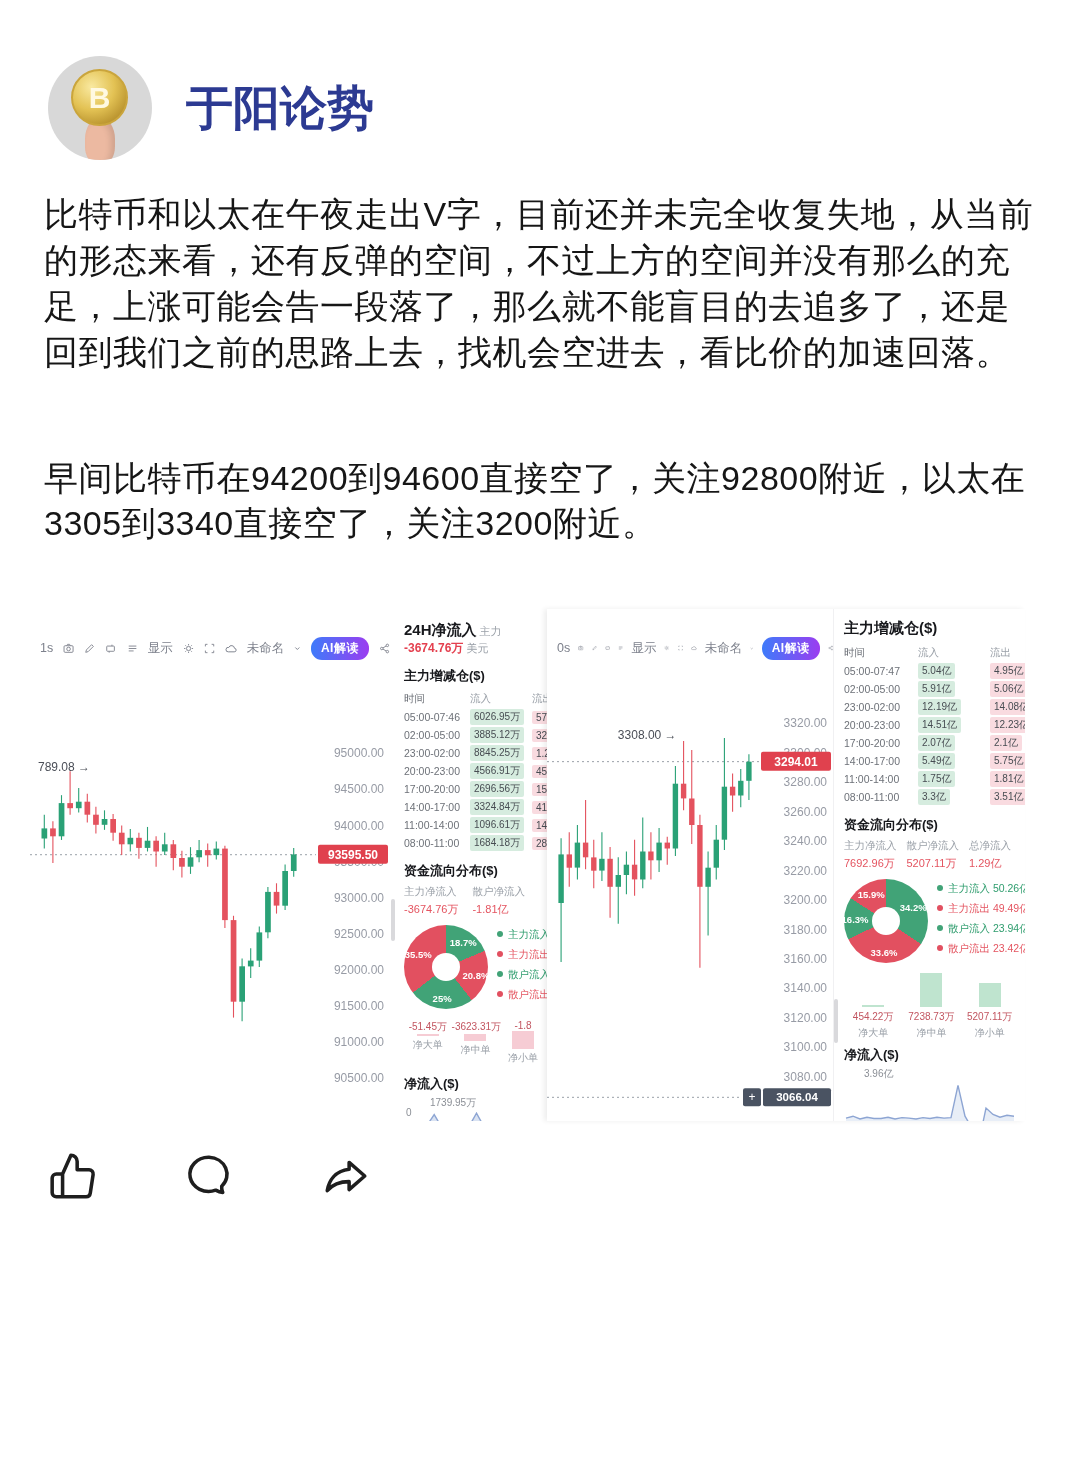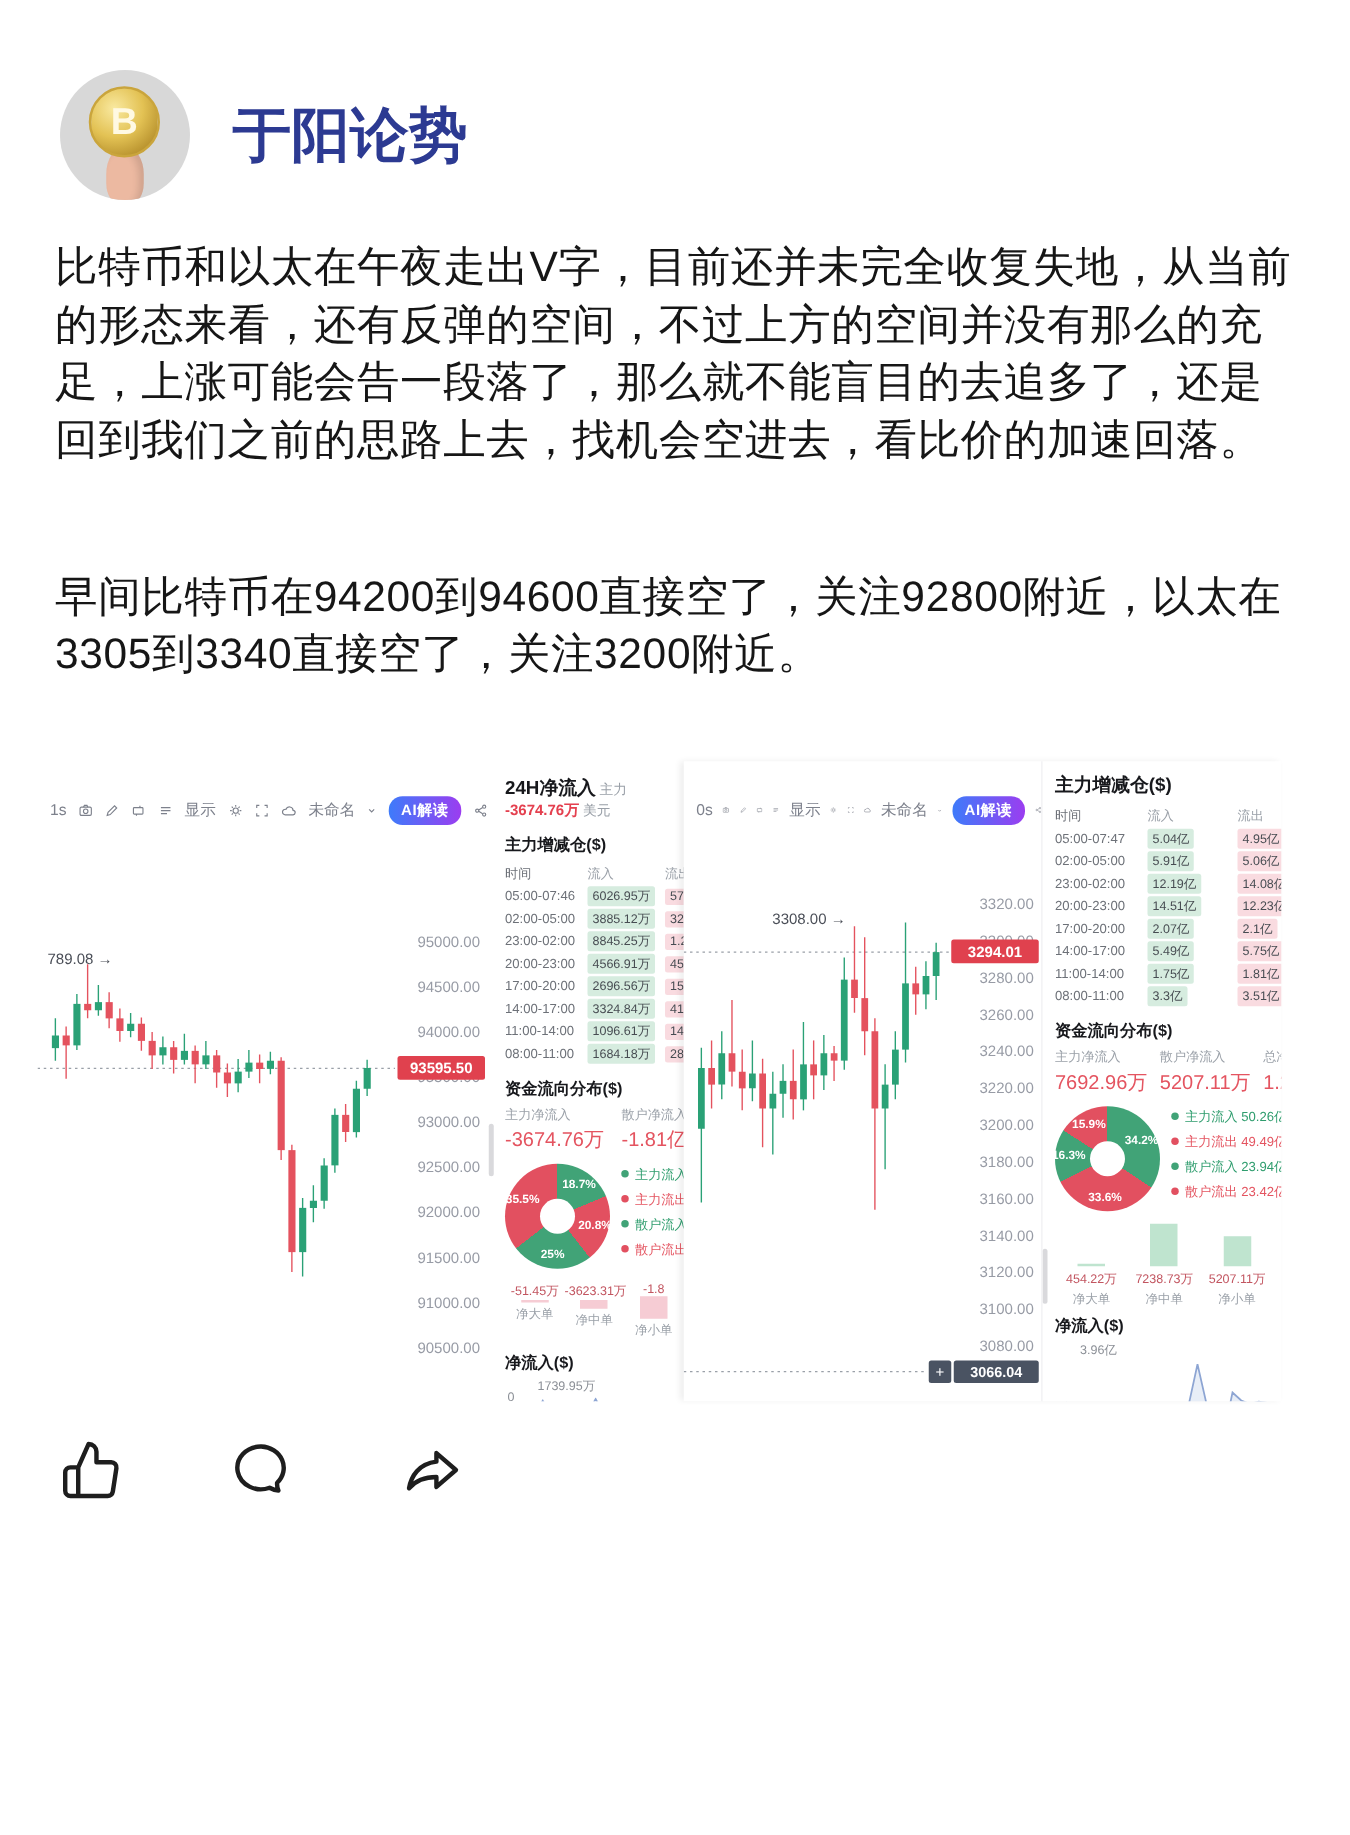--- a/index.html
+++ b/index.html
@@ -42,21 +42,21 @@
   .tc-time{width:66px;color:#6d7178;font-size:10.5px;flex:none;}
   .tc-in{width:62px;flex:none;}
   .tc-in2{width:72px;flex:none;}
   .tc-time2{width:74px;color:#6d7178;font-size:10.5px;flex:none;}
   .chip{display:inline-block;padding:1px 4px;border-radius:2px;font-size:10px;color:#474c52;}
   .chip-g{background:#d6ecdf;}
   .chip-r{background:#f9dbe0;}
   .netrow{display:flex;white-space:nowrap;margin-top:2px;}
   .netcell{margin-right:14px;}
   .netlab{color:#9aa0a8;font-size:10.5px;}
-  .netval{color:#e45460;font-size:16px;margin-top:3px;}
+  .netval{color:#e45460;font-size:11px;margin-top:3px;}
   .donut-wrap{display:flex;margin-top:8px;}
   .donut{width:84px;height:84px;border-radius:50%;position:relative;flex:none;}
   .donut::after{content:"";position:absolute;inset:28px;background:#fff;border-radius:50%;}
   .pct{position:absolute;color:#fff;font-size:9.5px;font-weight:bold;transform:translate(-50%,-50%);z-index:2;}
   .legend{margin-left:9px;font-size:10.5px;line-height:1.9;white-space:nowrap;}
   .leg-dot{display:inline-block;width:6px;height:6px;border-radius:50%;margin-right:5px;vertical-align:1px;}
   .lg-g{color:#2f9d6e;}
   .lg-r{color:#e45460;}
   .bcols{display:flex;margin-top:8px;text-align:center;}
   .bcol{width:33.3%;}

